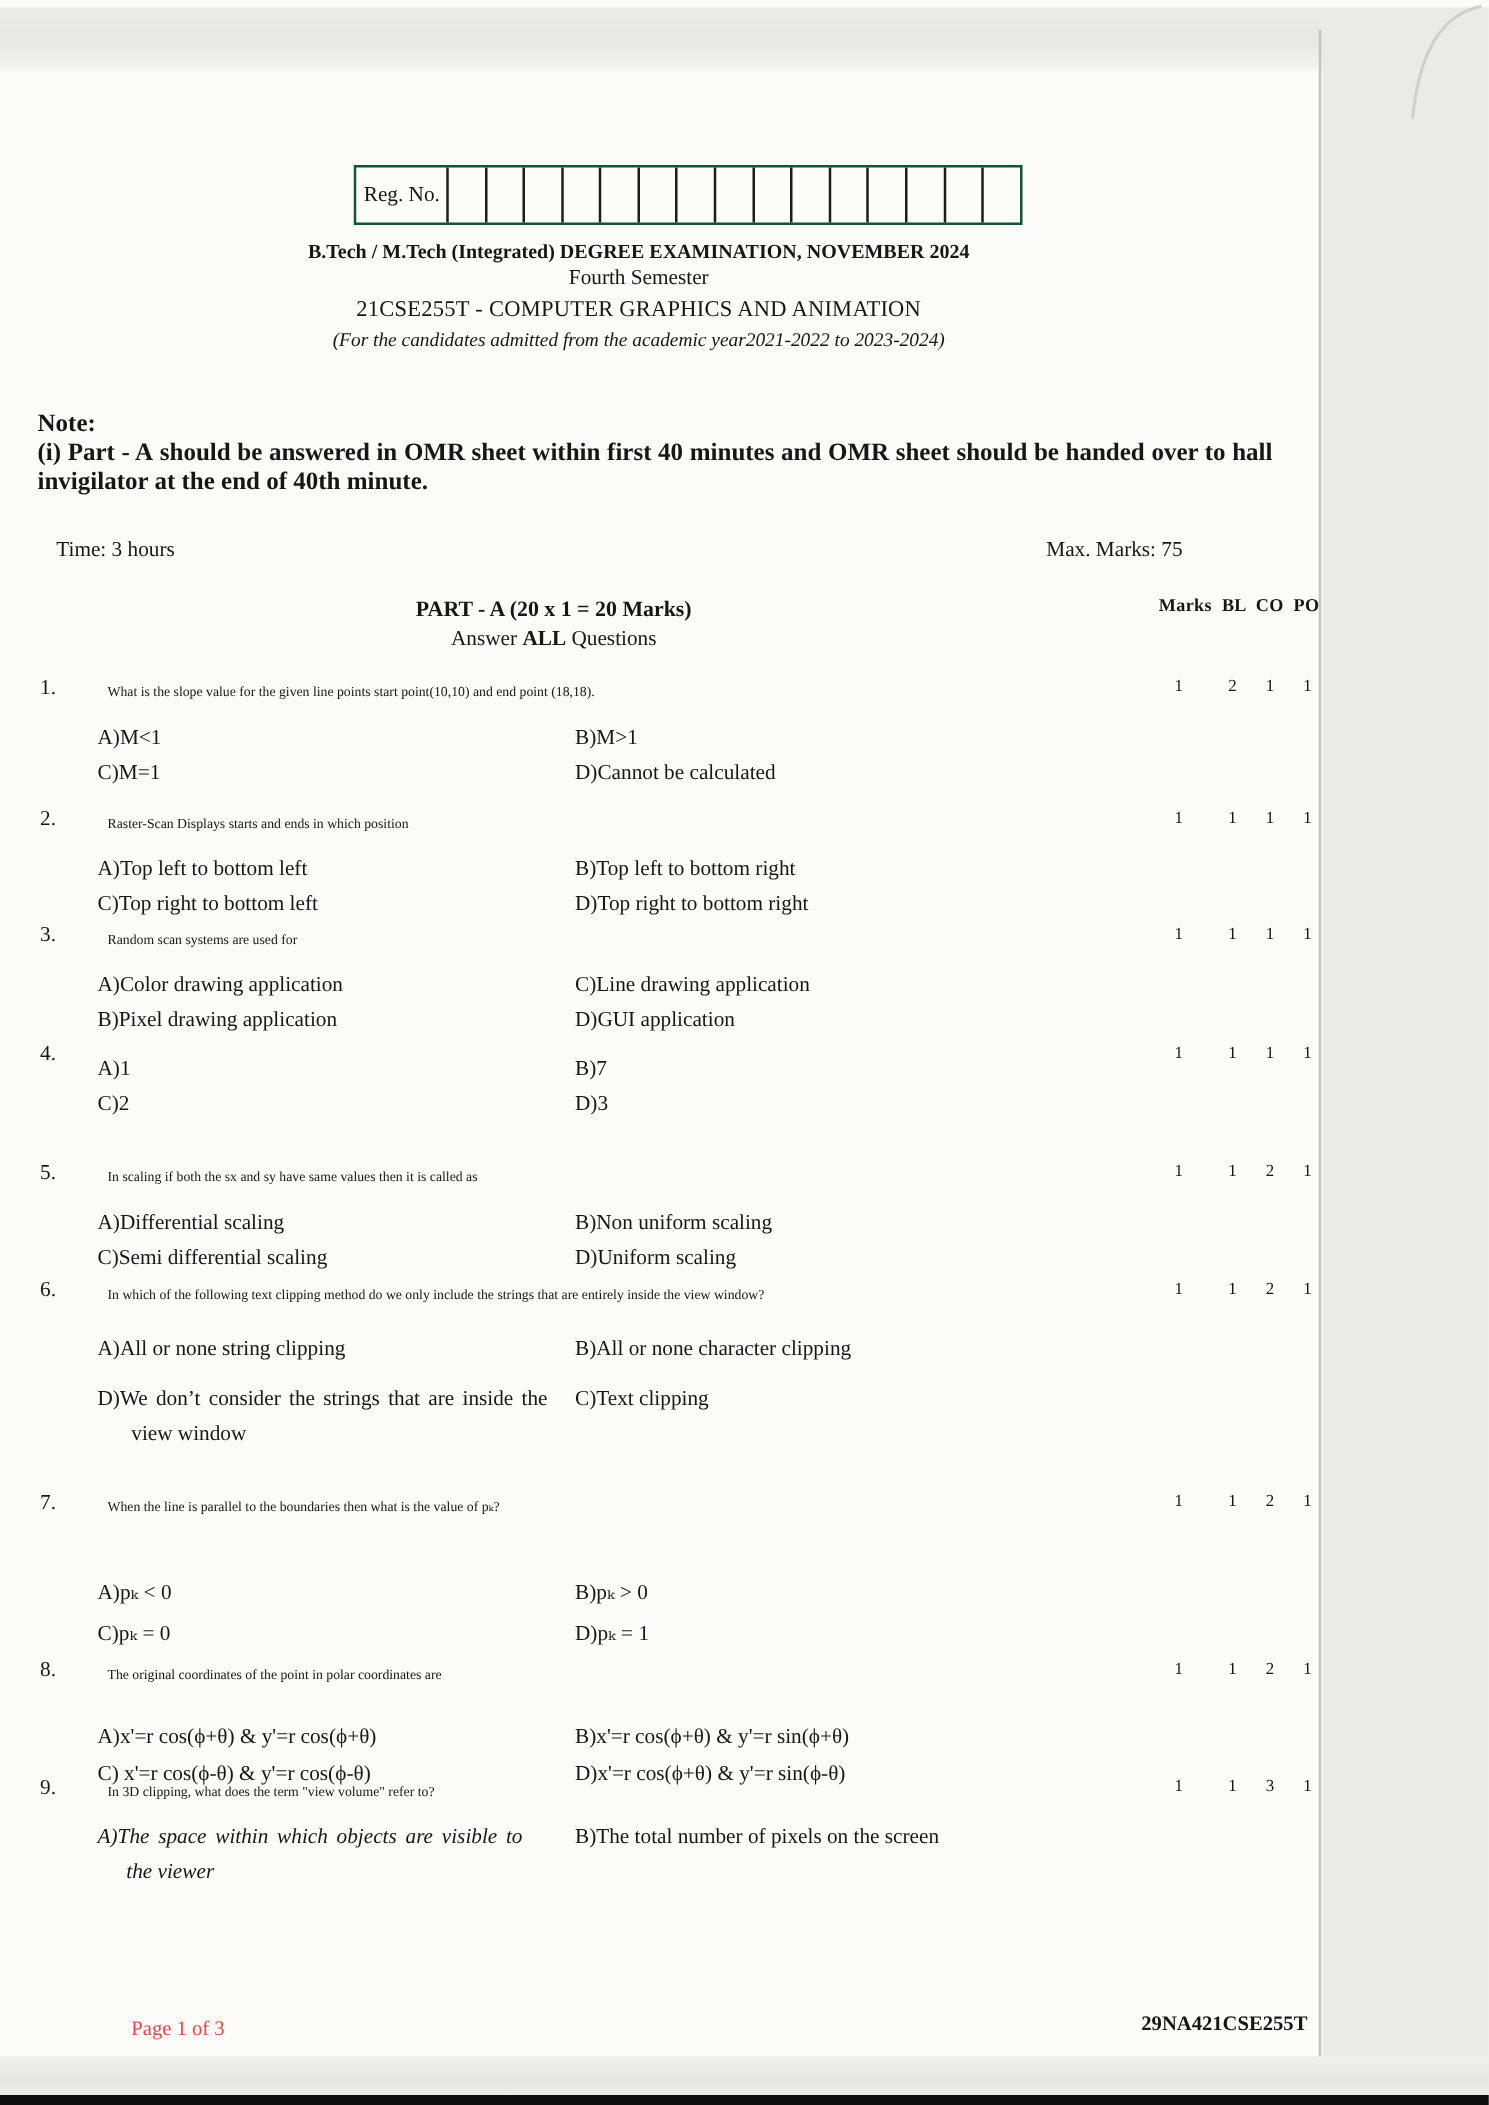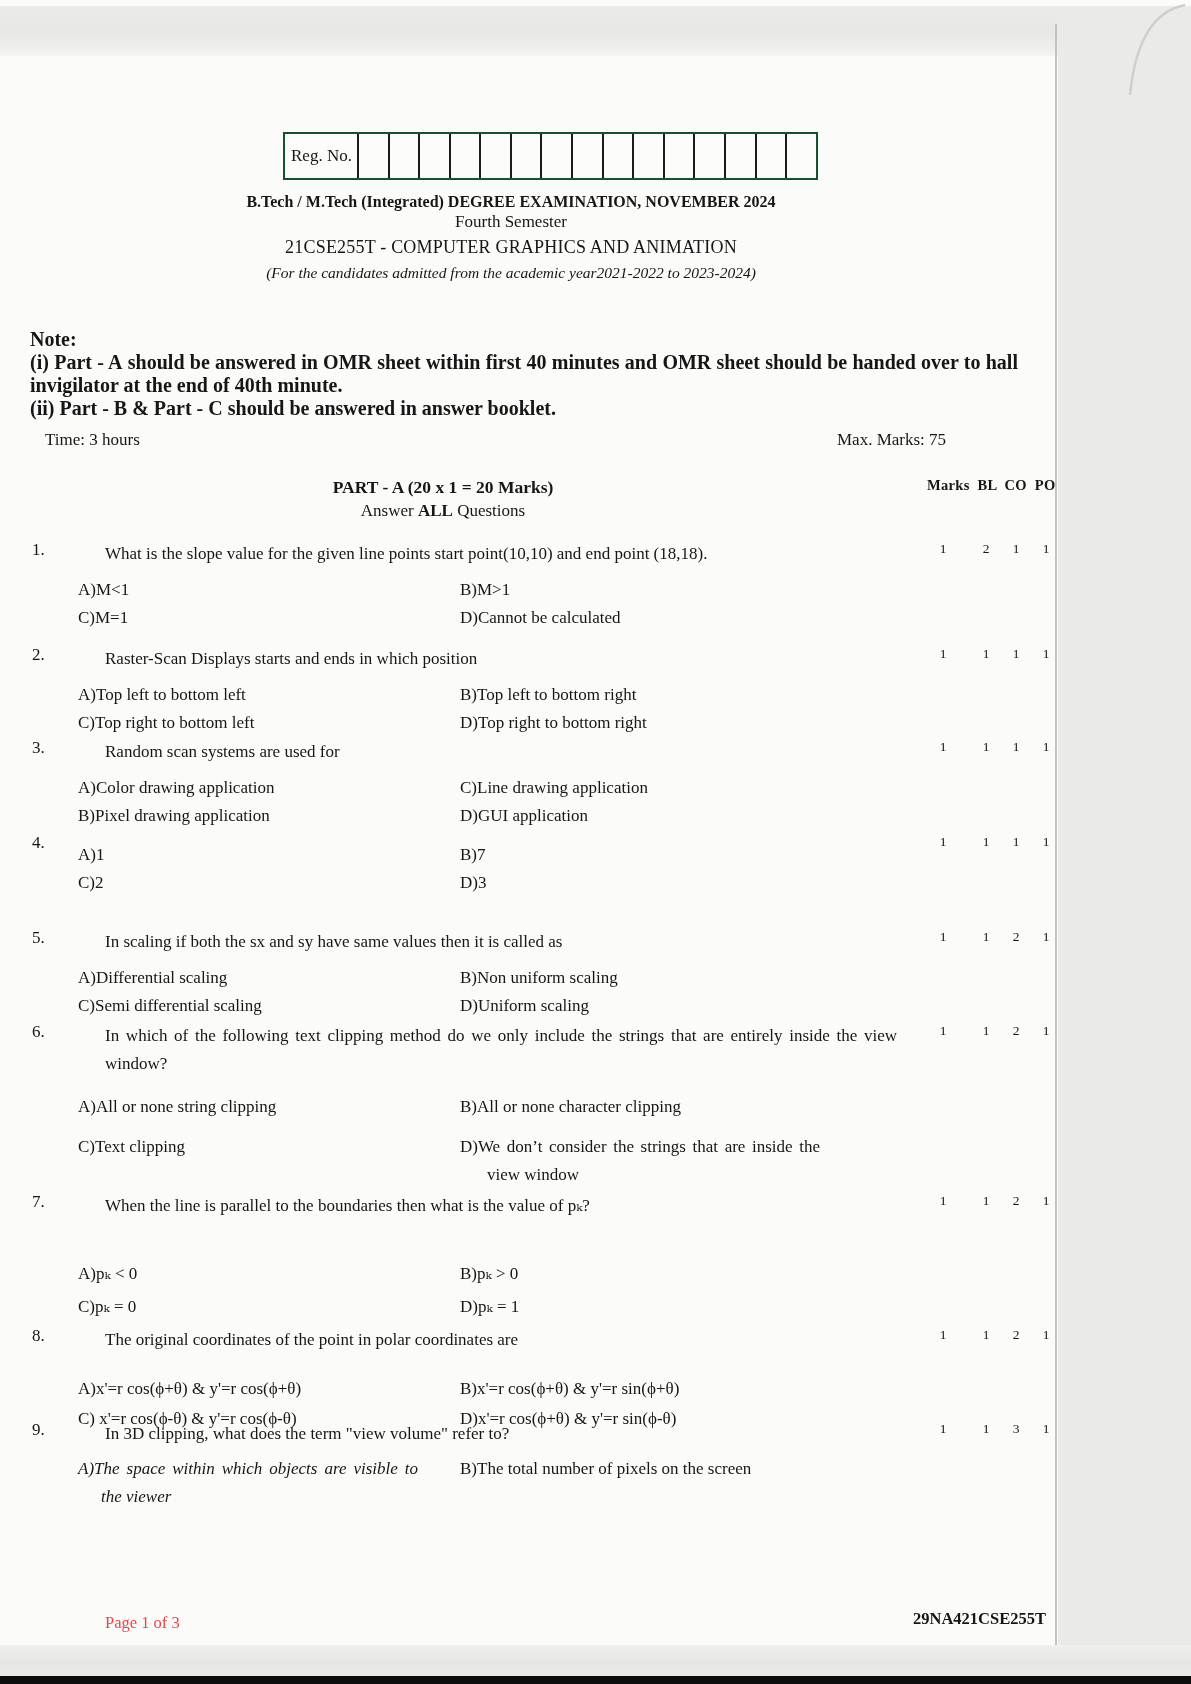--- a/index.html
+++ b/index.html
@@ -47,21 +47,21 @@
 
   .part-head { position:absolute; left:0; top:477px; width:886px; text-align:center; }
   .part-a { font-size:17.5px; font-weight:bold; margin-bottom:3px; }
   .answer-all { font-size:17px; }
   .marks-header { position:absolute; left:927px; top:477px; font-size:14.5px; font-weight:bold;
     letter-spacing:0.3px; word-spacing:4px; }
 
   
   .q { position:absolute; left:30px; width:1060px; }
   .qnum { position:absolute; left:2px; top:0; font-size:17px; }
-  .qtext { margin-left:75px; font-size:17px; width:792px; line-height:28px; }
+  .qtext { margin-left:56px; font-size:11px; width:792px; line-height:28px; }
   .qtext.just { text-align:justify; }
   .marksrow { position:absolute; left:898px; top:1px; display:flex; font-size:13.5px; }
   .marksrow span { width:30px; text-align:center; }
   .marksrow span:first-child { margin-right:13px; }
   .opts { margin-left:48px; display:grid; grid-template-columns:382px 420px; line-height:28px;
     font-size:17px; margin-top:8px; }
   .hang { padding-left:27px; text-indent:-27px; text-align:justify; }
   .w360 { width:360px; }
   .w340 { width:340px;font-style:italic; }
 
@@ -102,21 +102,20 @@
 <div class="title-block">
   <div class="t1">B.Tech / M.Tech (Integrated) DEGREE EXAMINATION, NOVEMBER 2024</div>
   <div class="t2">Fourth Semester</div>
   <div class="t3">21CSE255T - COMPUTER GRAPHICS AND ANIMATION</div>
   <div class="t4">(For the candidates admitted from the academic year2021-2022 to 2023-2024)</div>
 </div>
 
 <div class="note-block">
   <div>Note:</div>
   <div class="note-just"><span>(i) </span><b>Part - A</b><span> should be answered in OMR sheet within first 40 minutes and OMR sheet should be handed over to hall invigilator at the end of 40th minute.</span></div>
-  <div><span>(ii) </span><b>Part - B &amp; Part - C</b><span> should be answered in answer booklet.</span></div>
 </div>
 
 <div class="time-row">
   <span class="time-left">Time: 3 hours</span>
   <span class="time-right">Max. Marks: 75</span>
 </div>
 
 <div class="part-head">
   <div class="part-a">PART - A (20 x 1 = 20 Marks)</div>
   <div class="answer-all"><span>Answer </span><b>ALL</b><span> Questions</span></div>
@@ -212,24 +211,24 @@
   <div class="qtext just">In which of the following text clipping method do we only include the strings that are entirely inside the view window?</div>
   <div class="marksrow">
     <span>1</span>
       <span>1</span>
       <span>2</span>
       <span>1</span>
   </div>
   <div class="opts" style="margin-top:15px; row-gap:12px;">
     <div>A)All or none string clipping</div>
     <div>B)All or none character clipping</div>
-    <div>C)Text clipping</div>
     <div>
         <div class="hang w360">D)We don’t consider the strings that are inside the view window</div>
       </div>
+    <div>C)Text clipping</div>
   </div>
 </div>
 
 <div class="q" style="top:1192px">
   <div class="qnum">7.</div>
   <div class="qtext">When the line is parallel to the boundaries then what is the value of pₖ?</div>
   <div class="marksrow">
     <span>1</span>
       <span>1</span>
       <span>2</span>

